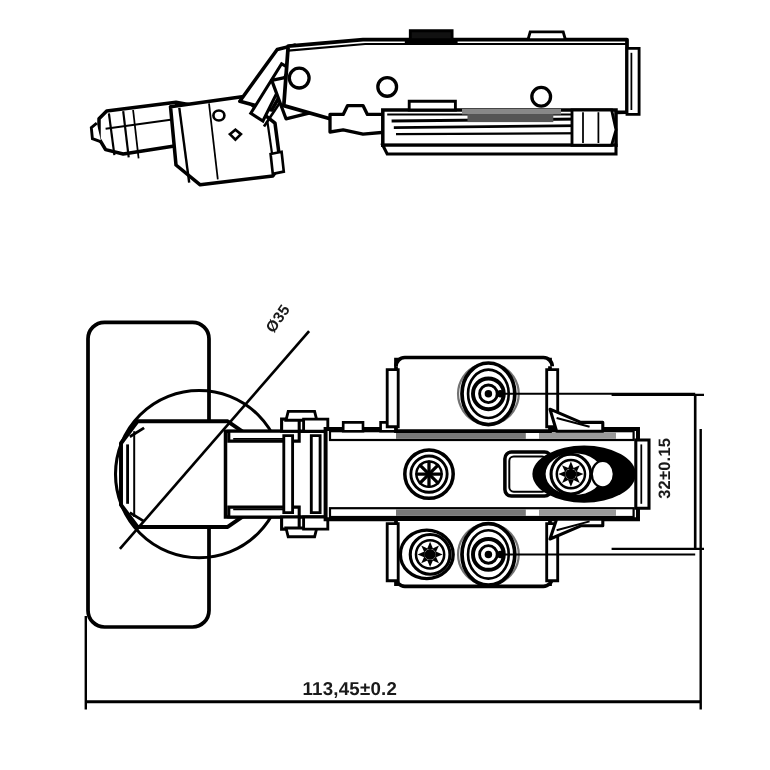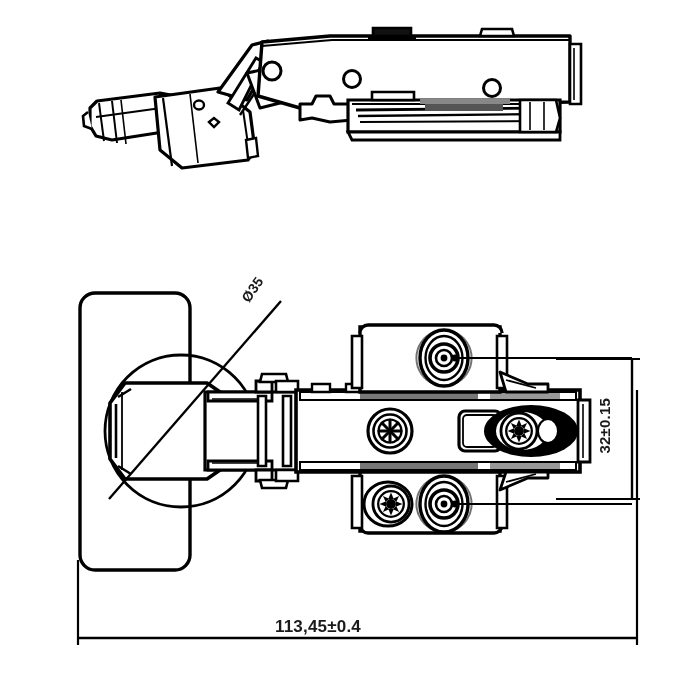--- a/index.html
+++ b/index.html
@@ -308,19 +308,19 @@
       </g>
 
       <g>
         <path d="M 78,638 L 637,638" stroke="#000" stroke-width="2.6"></path>
         <path d="M 78,560 L 78,645" stroke="#000" stroke-width="2.2"></path>
         <path d="M 637,390 L 637,645" stroke="#000" stroke-width="2.2"></path>
       </g>
     </g>
   </svg>
 
-  <div class="dim-text" id="dim-length-label">113,45±0.4</div>
+  <div class="dim-text" id="dim-length-label">113,45±0.2</div>
 
   <div class="dim-text" id="dim-height-label">32±0.15</div>
 
   <div class="dim-text" id="dia-label">Ø35</div>
 
 </div>
 
 </body></html>

